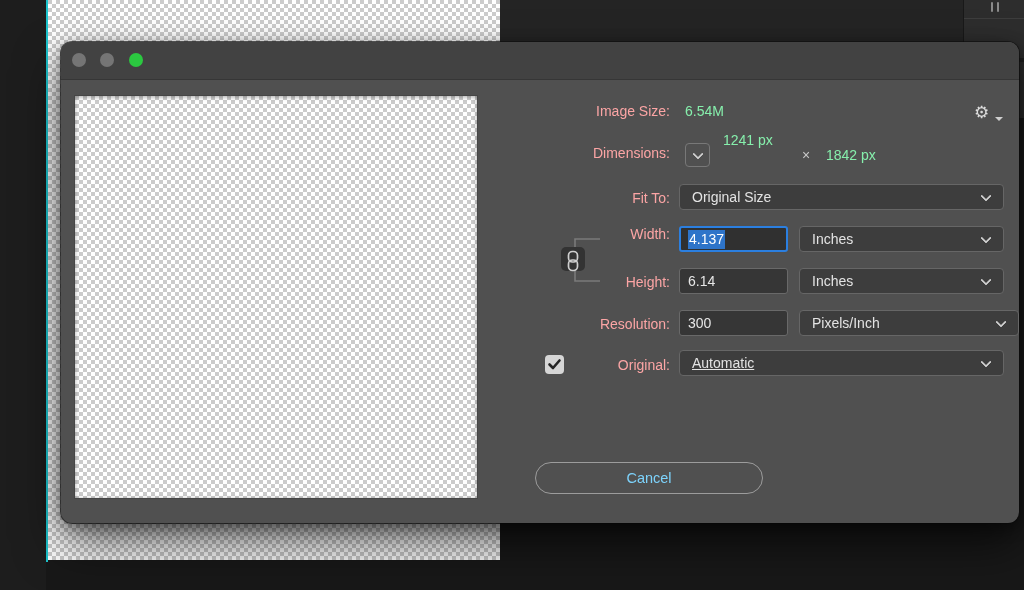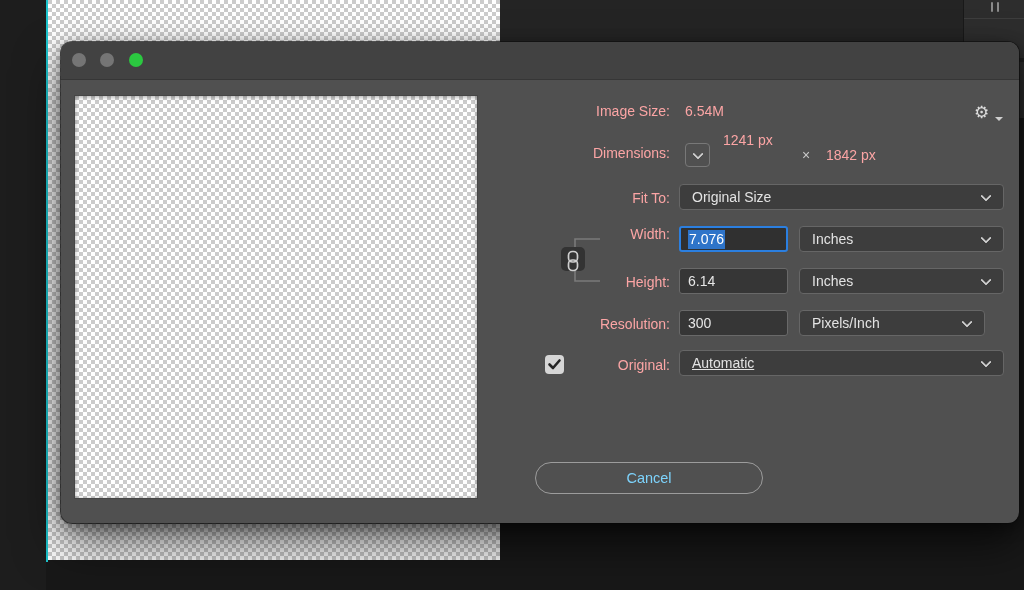--- a/index.html
+++ b/index.html
@@ -40,21 +40,21 @@
   .tl.red, .tl.yellow { background:#757575; left:11px; }
   .tl.yellow { left:39px; }
   .tl.green  { background:#2bc840; left:68px; }
 
   .dlg-body { position:absolute; left:0; top:39px; right:0; bottom:0; }
 
   .preview { position:absolute; left:14px; top:15px; width:402px; height:402px;
              box-shadow: inset 0 1px 4px rgba(0,0,0,.35), 0 0 0 1px rgba(0,0,0,.12); }
 
   .lbl { position:absolute; right:349px; font-size:14px; color:#fca5a5; white-space:nowrap; }
-  .val { position:absolute; font-size:14px; color:#fca5a5; white-space:nowrap; }
+  .val { position:absolute; font-size:14px; color:#86efac; white-space:nowrap; }
 
   .dropdown {
     position:absolute; height:26px; background:#3d3d3d;
     border:1px solid #666666; border-radius:4px;
     font-size:14px; color:#e3e3e3; line-height:24px; padding-left:12px;
   }
   .chev { position:absolute; right:13px; top:7px; width:8px; height:8px;
           border-right:2px solid #cfcfcf; border-bottom:2px solid #cfcfcf;
           transform:rotate(45deg); border-radius:1px; }
 
@@ -134,41 +134,41 @@
     <svg class="linkbox-svg" width="50" height="58" viewBox="0 0 50 58">
       <path d="M44 8 H19 V16" fill="none" stroke="#7a7a7a" stroke-width="1.6"></path>
       <path d="M19 40 V50 H44" fill="none" stroke="#7a7a7a" stroke-width="1.6"></path>
       <rect x="5" y="16" width="24" height="24" rx="5" fill="#333333"></rect>
       <rect x="12.5" y="20.5" width="9" height="10.5" rx="4" fill="none" stroke="#cfcfcf" stroke-width="1.7"></rect>
       <rect x="12.5" y="29" width="9" height="10.5" rx="4" fill="none" stroke="#cfcfcf" stroke-width="1.7"></rect>
     </svg>
 
     <span class="lbl" style="top:145px;">Width:</span>
     <div class="field focused" style="left:618px; top:145px;">
-      <span class="sel">7.076</span>
+      <span class="sel">4.137</span>
     </div>
     <div class="dropdown" style="left:738px; top:145px; width:205px;">
       <span>Inches</span>
       <span class="chev"></span>
     </div>
 
     <span class="lbl" style="top:193px;">Height:</span>
     <div class="field" style="left:618px; top:187px;">
       <span>6.14</span>
     </div>
     <div class="dropdown" style="left:738px; top:187px; width:205px;">
       <span>Inches</span>
       <span class="chev"></span>
     </div>
 
     <span class="lbl" style="top:235px;">Resolution:</span>
     <div class="field" style="left:618px; top:229px;">
       <span>300</span>
     </div>
-    <div class="dropdown" style="left:738px; top:229px; width:186px;">
+    <div class="dropdown" style="left:738px; top:229px; width:220px;">
       <span>Pixels/Inch</span>
       <span class="chev"></span>
     </div>
 
     <div class="checkbox">
       <svg width="19" height="19" viewBox="0 0 19 19">
         <path d="M4.5 9.5 L8 13 L14.5 5.5" fill="none" stroke="#262626" stroke-width="2.6" stroke-linecap="round" stroke-linejoin="round"></path>
       </svg>
     </div>
     <span class="lbl" style="top:276px;">Original:</span>

